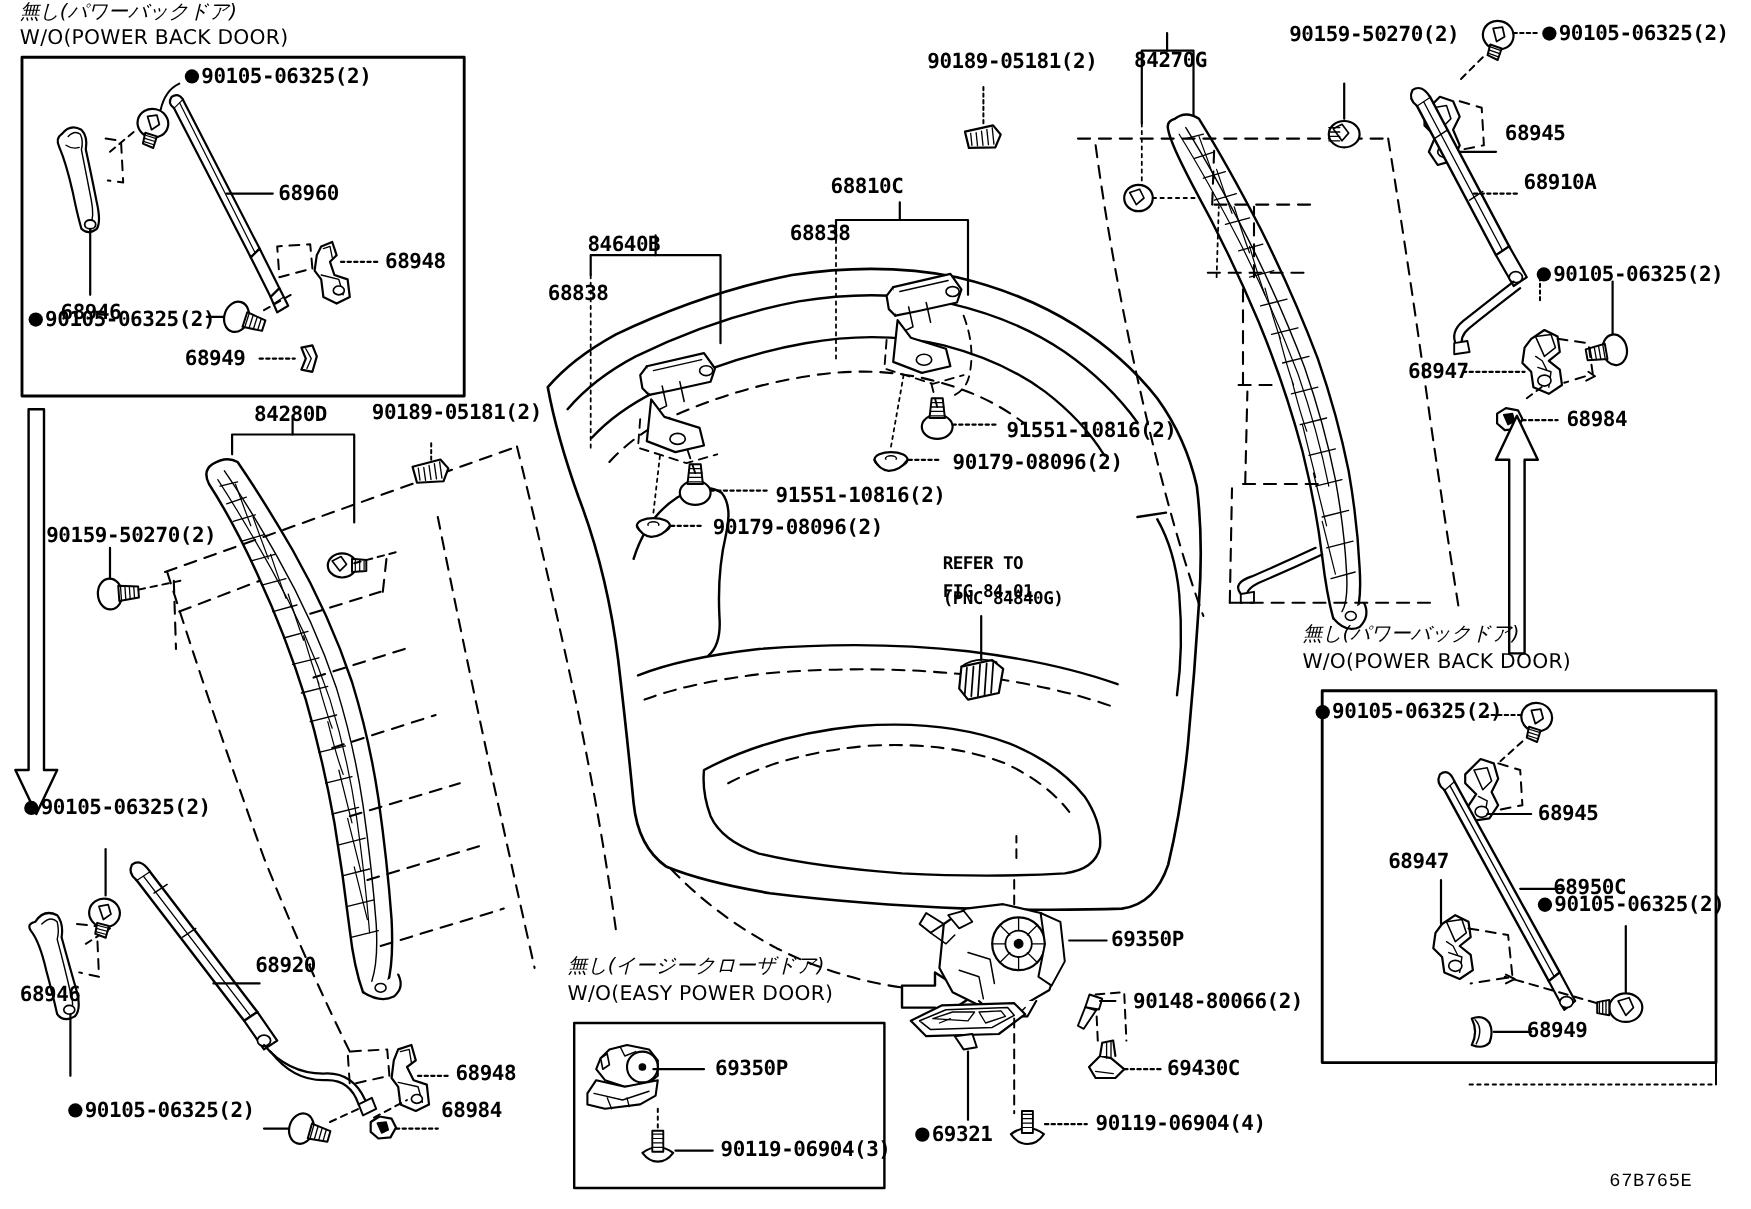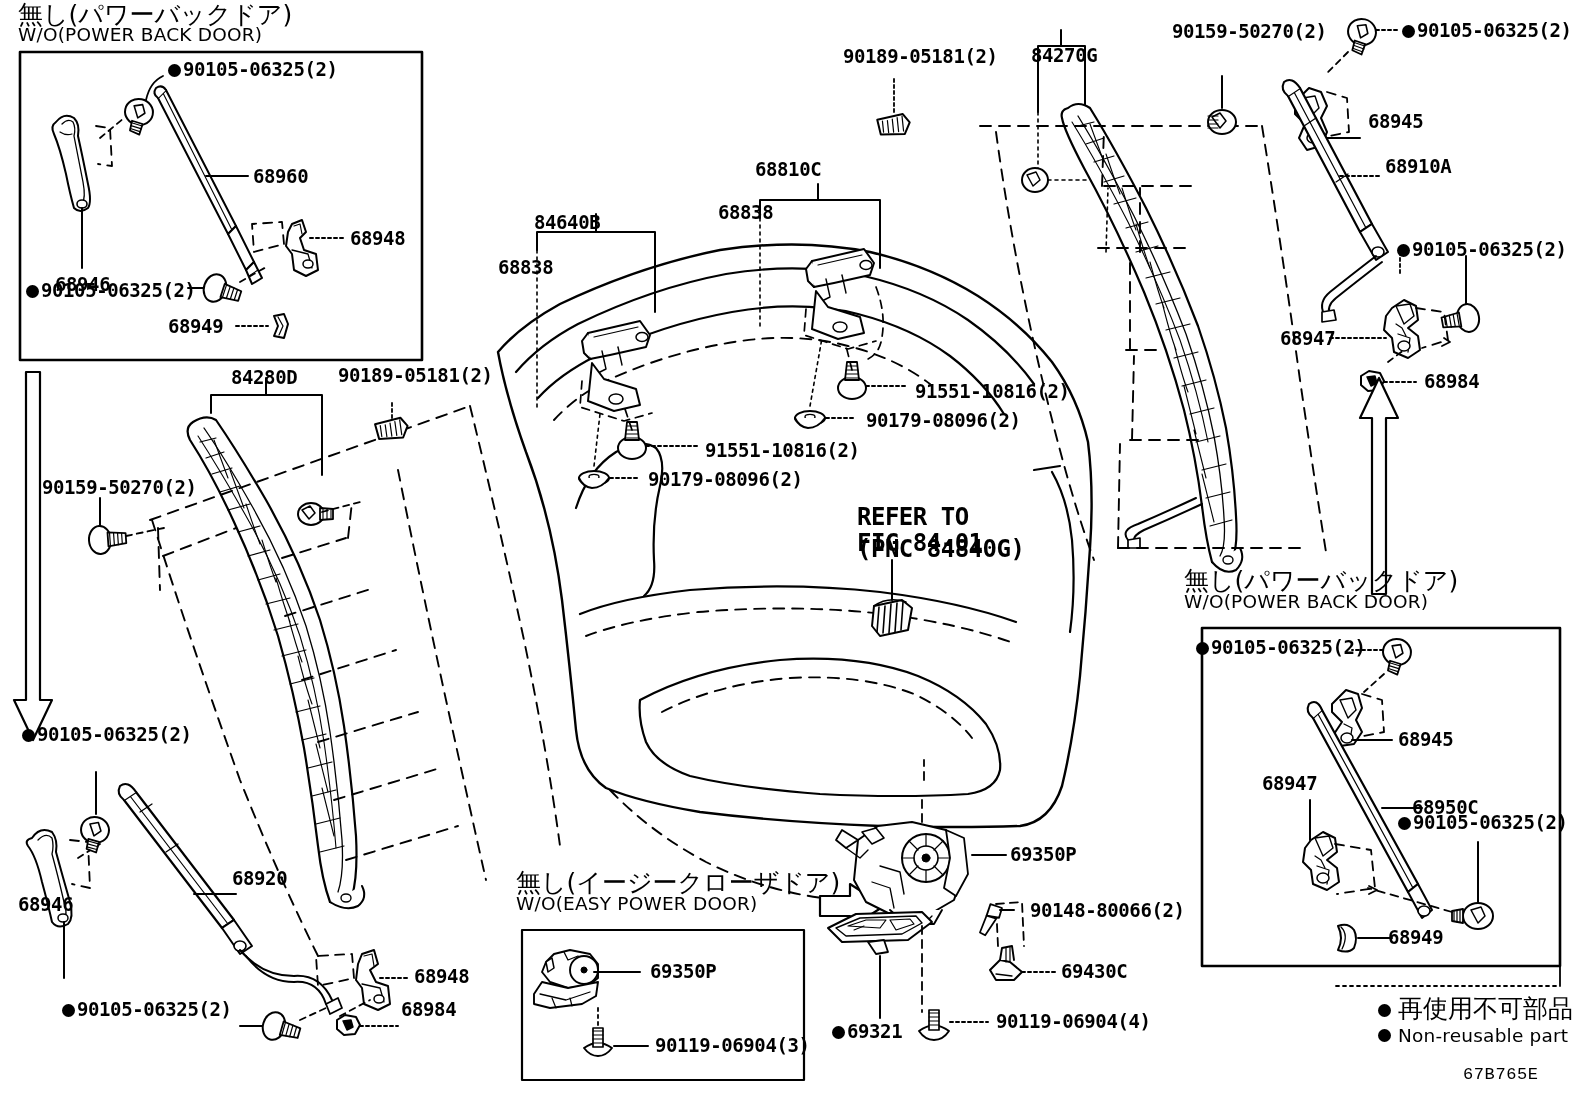--- a/index.html
+++ b/index.html
@@ -20,32 +20,33 @@
     font-family:"DejaVu Sans Mono", monospace;
     font-size:19px;
     font-weight:bold;
     line-height:1;
     white-space:nowrap;
     letter-spacing:-0.4px;
   }
   .lbl.jp {
     font-family:"DejaVu Sans", sans-serif;
     font-weight:normal;
-    font-size:25px;
+    font-size:18px;
     letter-spacing:0px;
+    font-style:italic;
   }
   .lbl.en {
     font-family:"DejaVu Sans", sans-serif;
     font-weight:normal;
     font-size:18.5px;
     letter-spacing:0.2px;
   }
   .lbl.ref {
     font-family:"DejaVu Sans Mono", monospace;
-    font-size:24px;
+    font-size:16px;
     font-weight:bold;
     line-height:1.45;
     letter-spacing:-0.5px;
   }
   .lbl.code {
     font-family:Liberation Mono, monospace;
     font-weight:normal;
     font-size:17px;
     letter-spacing:0.6px;
   }
@@ -694,23 +695,15 @@
   <div class="lbl" style="left:655px; top:1036px;">90119-06904(3)</div>
 
   <div class="lbl" style="left:1010px; top:845px;">69350P</div>
   <div class="lbl" style="left:1030px; top:901px;">90148-80066(2)</div>
   <div class="lbl" style="left:1061px; top:962px;">69430C</div>
   <div class="lbl" style="left:996px; top:1012px;">90119-06904(4)</div>
   <div class="lbl" style="left:832px; top:1022px;">
     <span class="bullet"></span><span>69321</span>
   </div>
 
-  <div style="position:absolute; left:1378px; top:996px;">
-    <div class="lbl jp legend-row" style="position:relative; left:0; top:0;">
-      <span class="bullet"></span><span>再使用不可部品</span>
-    </div>
-    <div class="lbl en legend-row" style="position:relative; left:0; top:6px;">
-      <span class="bullet"></span><span>Non-reusable part</span>
-    </div>
-  </div>
   <div class="lbl code" style="left:1463px; top:1066px;">67B765E</div>
 
 </div>
 
 </body></html>

